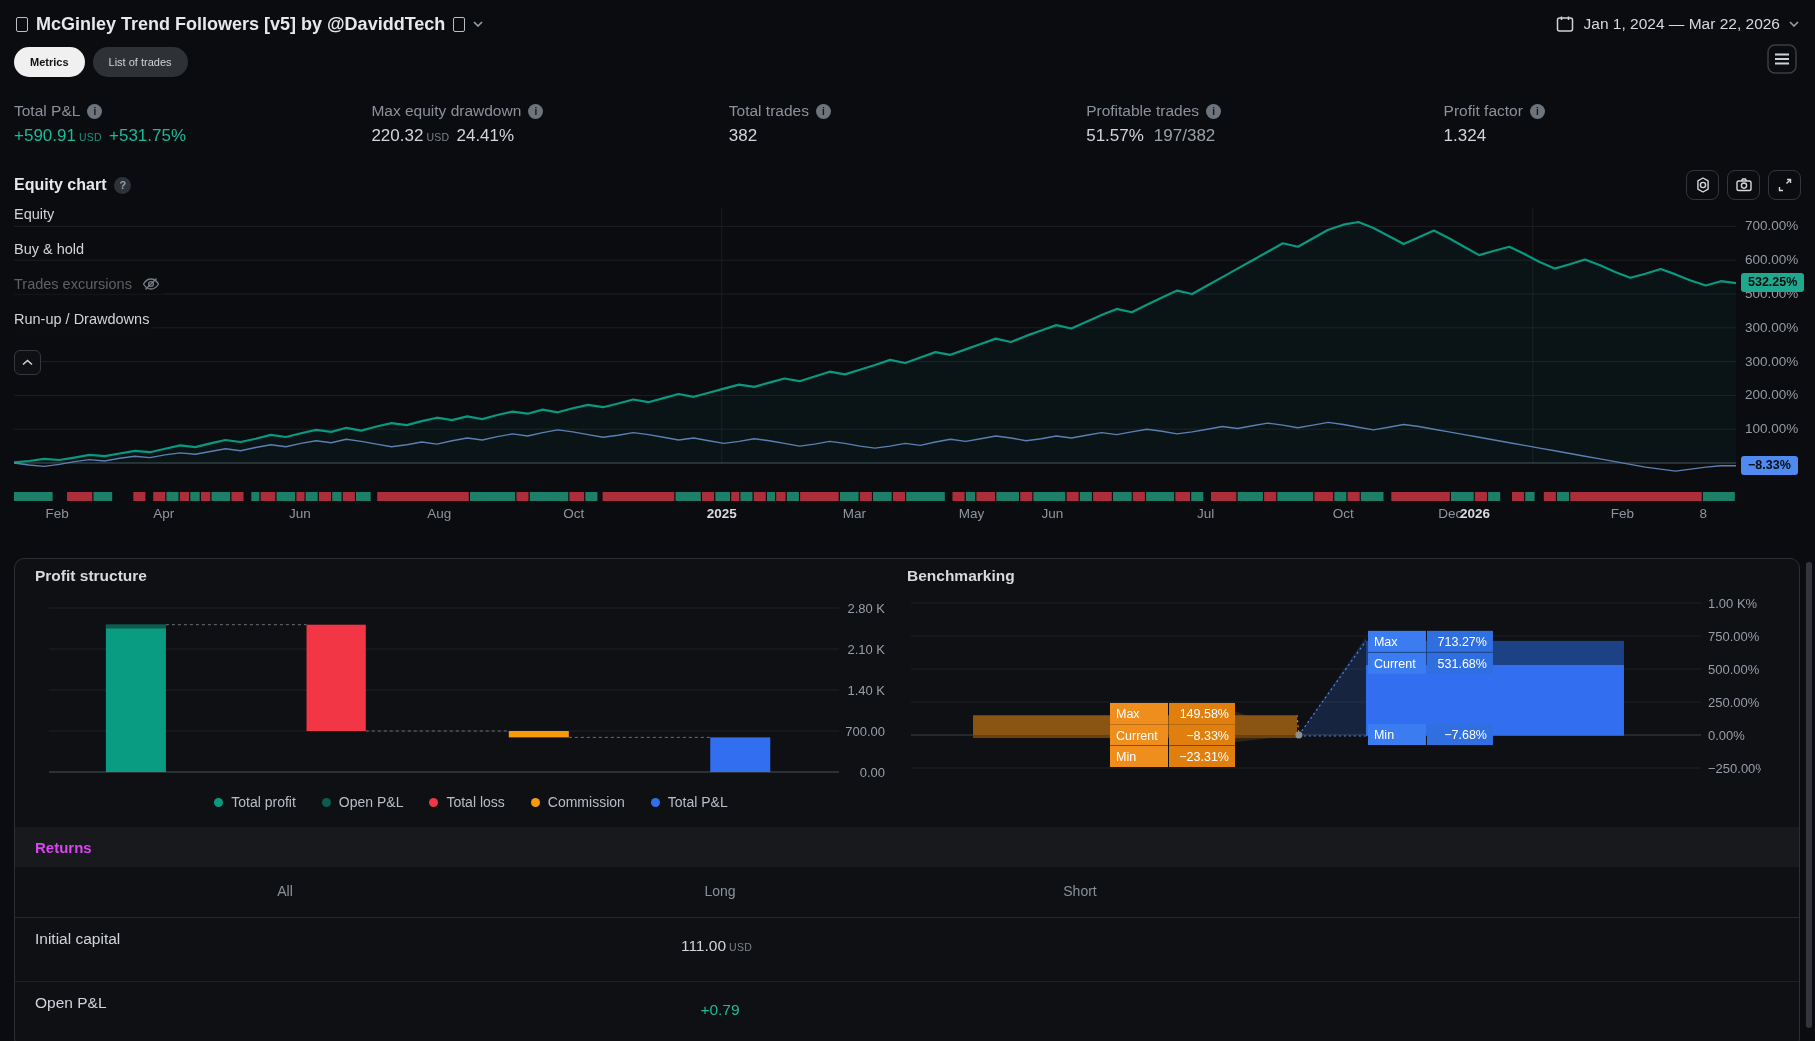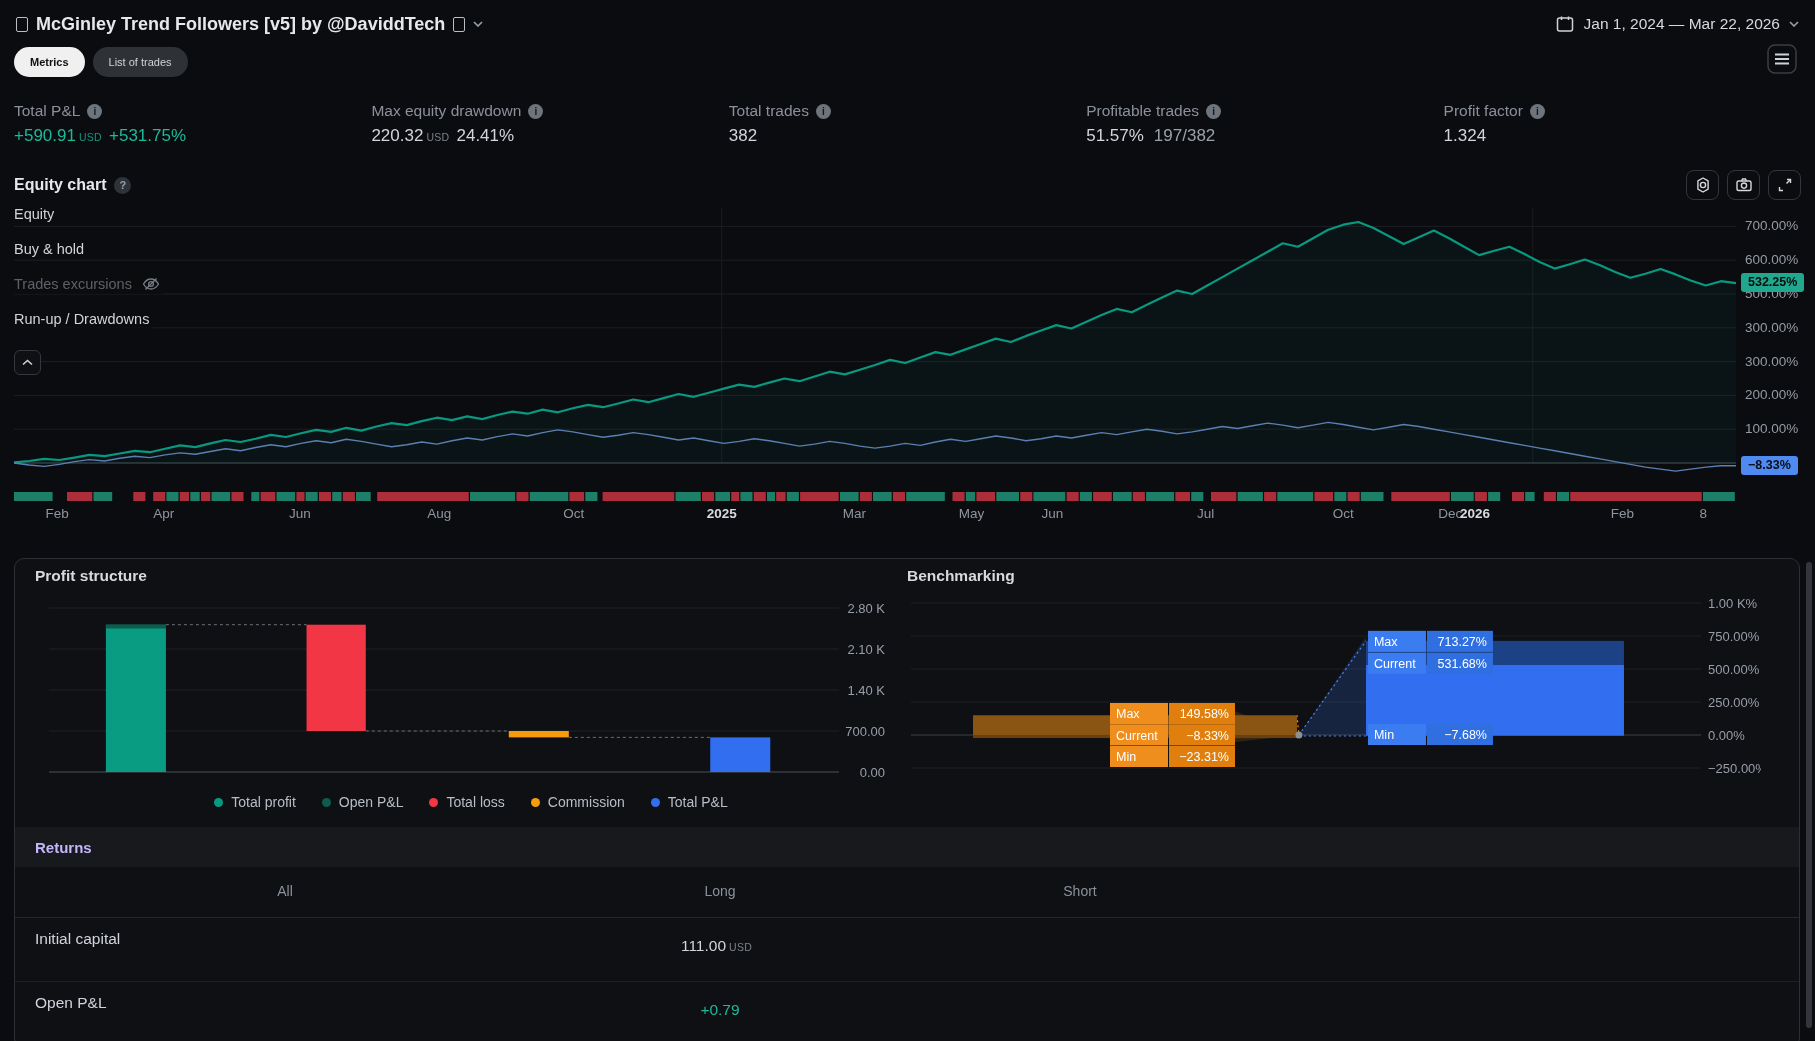--- a/index.html
+++ b/index.html
@@ -73,21 +73,21 @@
   .panel-header { height:52px; display:flex; align-items:center; gap:12px; padding:0 20px; cursor:pointer; }
   .panel-title { font-size:19px; font-weight:bold; color:#e8eaed; }
   .charts { display:grid; grid-template-columns:1fr 1fr; padding:0 20px; }
   .chart-title { font-size:15.5px; font-weight:bold; color:#d6d9dd; height:24px; margin-top:8px; }
   .chart-legend { height:34px; display:flex; align-items:center; justify-content:center; gap:26px; }
   .legend-item { display:flex; align-items:center; gap:8px; font-size:14px; color:#b9bec6; }
   .legend-dot { width:9px; height:9px; border-radius:50%; }
 
   .returns-band { margin-top:8px; background:#17191c; padding:0 20px; height:40px;
     display:flex; align-items:center; }
-  .returns-title { font-size:15px; font-weight:bold; color:#c4b5fd; }
+  .returns-title { font-size:15px; font-weight:bold; color:#d946ef; }
   .rgrid { display:grid; grid-template-columns:520px 370px 350px 350px 1fr; align-items:start; }
   .returns-colheader { padding:16px 0 18px; border-bottom:1px solid #24272c; }
   .returns-colheader > div { font-size:14px; color:#8b919b; }
   .rgrid > div:first-child { padding-left:20px; }
   .rgrid .ctr { text-align:center; }
   .returns-row { padding:12px 0 26px; border-bottom:1px solid #1d2024; font-size:15.5px; color:#d1d4dc; }
   .rv { display:inline-flex; align-items:baseline;margin-top:7px; }
   svg text { font-family:"Liberation Sans", sans-serif; }
 
   .scrollbar-thumb { position:absolute; right:3px; top:562px; width:6px; height:466px;

